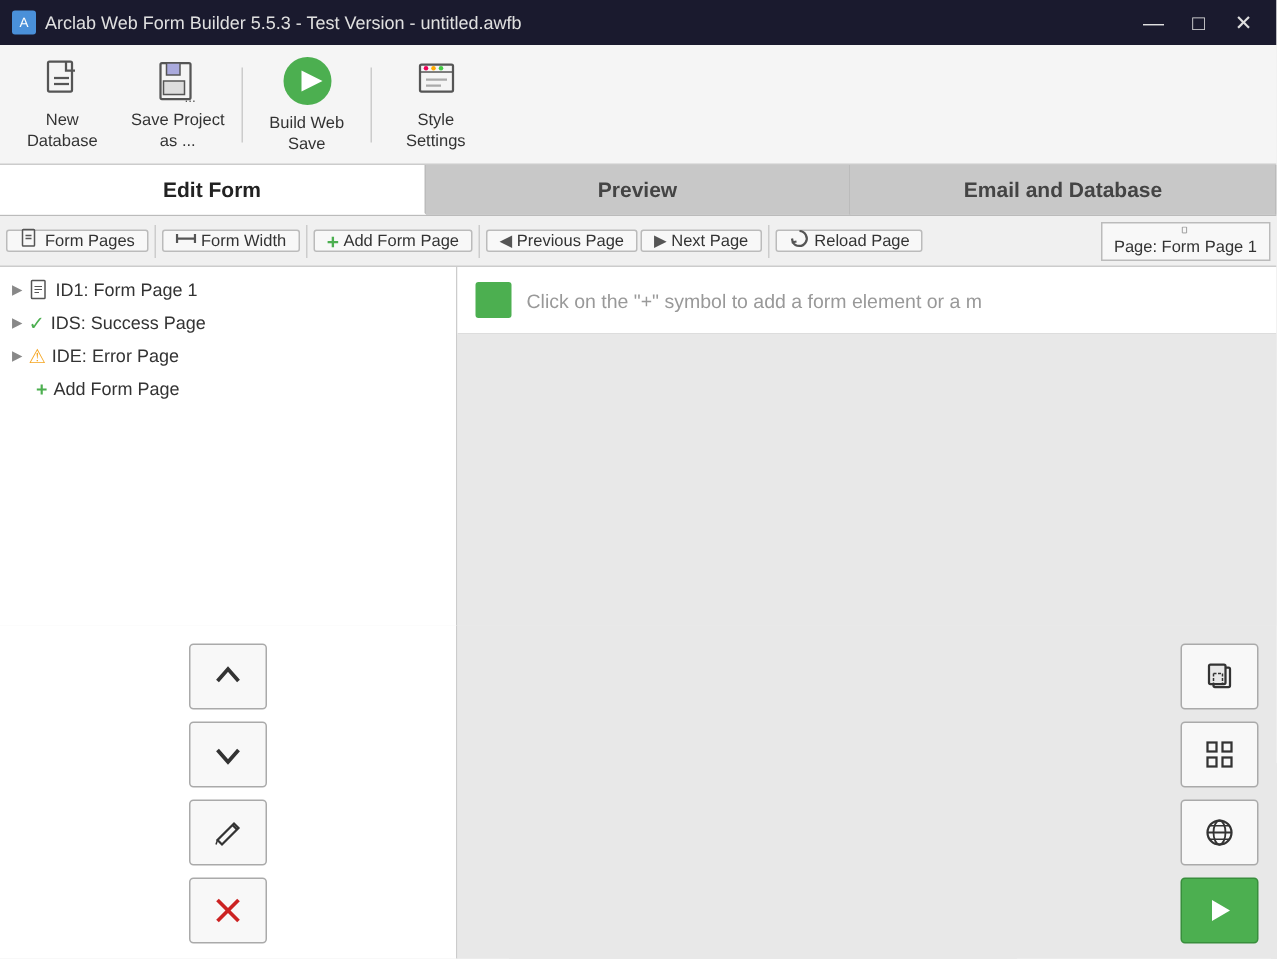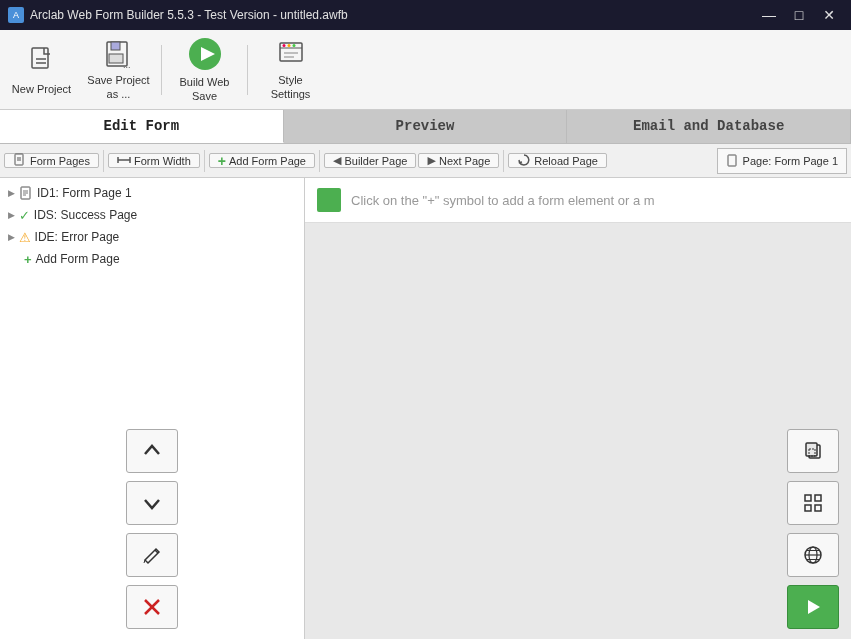--- a/index.html
+++ b/index.html
@@ -61,21 +61,20 @@
     .tab {
       flex: 1;
       text-align: center;
       padding: 8px 16px;
       font-size: 14px;
       font-weight: bold;
       color: #444;
       cursor: pointer;
       border-right: 1px solid #bbb;
       background: #c8c8c8;
-      font-family: Liberation Mono, monospace;
     }
     .tab.active {
       background: white;
       color: #222;
       border-bottom: 1px solid white;
     }
 
     
     .form-toolbar {
       background: #f0f0f0;
@@ -103,20 +102,21 @@
     .form-toolbar-page {
       display: flex;
       align-items: center;
       gap: 3px;
       padding: 2px 8px;
       height: 26px;
       border: 1px solid #bbb;
       background: #f8f8f8;
       font-size: 11px;
       color: #333;
+      flex-direction: column;
     }
 
     
     .left-panel {
       width: 305px;
       min-width: 305px;
       border-right: 1px solid #ccc;
       background: white;
       display: flex;
       flex-direction: column;
@@ -231,21 +231,21 @@
 <div class="toolbar">
   <button class="toolbar-btn">
     <div class="toolbar-icon">
       <svg width="32" height="32" viewBox="0 0 32 32">
           <rect x="6" y="3" width="16" height="20" rx="1" fill="none" stroke="#555" stroke-width="1.5"></rect>
           <polyline points="18,3 18,9 24,9" fill="none" stroke="#555" stroke-width="1.5"></polyline>
           <line x1="10" y1="14" x2="20" y2="14" stroke="#555" stroke-width="1.5"></line>
           <line x1="10" y1="18" x2="20" y2="18" stroke="#555" stroke-width="1.5"></line>
         </svg>
     </div>
-    <div class="toolbar-label">New Project</div>
+    <div class="toolbar-label">New Database</div>
   </button>
   <button class="toolbar-btn">
     <div class="toolbar-icon">
       <svg width="32" height="32" viewBox="0 0 32 32">
           <rect x="4" y="4" width="20" height="24" rx="1" fill="none" stroke="#555" stroke-width="1.5"></rect>
           <rect x="8" y="4" width="9" height="8" fill="#aad" stroke="#555" stroke-width="1"></rect>
           <rect x="6" y="16" width="14" height="9" fill="#ddd" stroke="#555" stroke-width="1"></rect>
           <text x="20" y="30" font-size="9" fill="#555">...</text>
         </svg>
     </div>
@@ -307,21 +307,21 @@
     <span>Form Width</span>
   </button>
   <div class="form-toolbar-sep"></div>
   <button class="form-toolbar-btn">
     <span style="color:#4caf50; font-weight:bold; font-size:14px;">+</span>
     <span>Add Form Page</span>
   </button>
   <div class="form-toolbar-sep"></div>
   <button class="form-toolbar-btn">
     <span style="color:#555;">◀</span>
-    <span>Builder Page</span>
+    <span>Previous Page</span>
   </button>
   <button class="form-toolbar-btn">
     <span style="color:#555;">▶</span>
     <span>Next Page</span>
   </button>
   <div class="form-toolbar-sep"></div>
   <button class="form-toolbar-btn">
     <span>
       <svg width="14" height="14" viewBox="0 0 14 14">
           <path d="M7 2 A5 5 0 1 1 2.5 9.5" fill="none" stroke="#555" stroke-width="1.5"></path>

